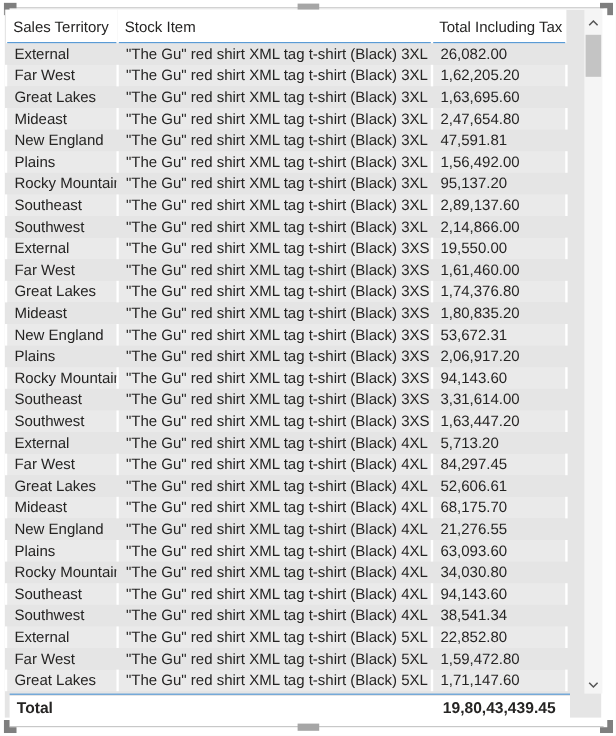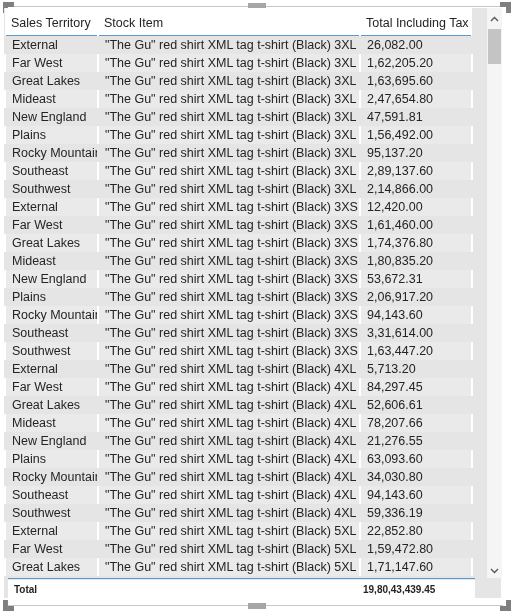--- a/index.html
+++ b/index.html
@@ -144,33 +144,33 @@
   .total-row {
     position: absolute;
     left: 8px;
     top: 580px;
     width: 467px;
     height: 19px;
     box-sizing: border-box;
     display: flex;
     align-items: center;
     font-weight: bold;
-    font-size: 10px;
+    font-size: 13px;
     color: #252423;
     background: #ffffff;
   }
   .total-label {
     width: 93px;
     padding-left: 6px;
     box-sizing: border-box;
   }
   .total-spacer { width: 262px; }
   .total-value {
     width: 112px;
-    text-align: left;
+    text-align: center;
     padding-right: 6px;
     box-sizing: border-box;
   }
 
   
   .scrollbar {
     position: absolute;
     top: 8px;
     right: 11px;
     width: 15px;
@@ -269,21 +269,21 @@
             <td class="num">2,89,137.60</td>
           </tr>
           <tr>
             <td>Southwest</td>
             <td>"The Gu" red shirt XML tag t-shirt (Black) 3XL</td>
             <td class="num">2,14,866.00</td>
           </tr>
           <tr class="alt">
             <td>External</td>
             <td>"The Gu" red shirt XML tag t-shirt (Black) 3XS</td>
-            <td class="num">12,420.00</td>
+            <td class="num">19,550.00</td>
           </tr>
           <tr>
             <td>Far West</td>
             <td>"The Gu" red shirt XML tag t-shirt (Black) 3XS</td>
             <td class="num">1,61,460.00</td>
           </tr>
           <tr class="alt">
             <td>Great Lakes</td>
             <td>"The Gu" red shirt XML tag t-shirt (Black) 3XS</td>
             <td class="num">1,74,376.80</td>
@@ -329,21 +329,21 @@
             <td class="num">84,297.45</td>
           </tr>
           <tr>
             <td>Great Lakes</td>
             <td>"The Gu" red shirt XML tag t-shirt (Black) 4XL</td>
             <td class="num">52,606.61</td>
           </tr>
           <tr class="alt">
             <td>Mideast</td>
             <td>"The Gu" red shirt XML tag t-shirt (Black) 4XL</td>
-            <td class="num">78,207.66</td>
+            <td class="num">68,175.70</td>
           </tr>
           <tr>
             <td>New England</td>
             <td>"The Gu" red shirt XML tag t-shirt (Black) 4XL</td>
             <td class="num">21,276.55</td>
           </tr>
           <tr class="alt">
             <td>Plains</td>
             <td>"The Gu" red shirt XML tag t-shirt (Black) 4XL</td>
             <td class="num">63,093.60</td>
@@ -354,21 +354,21 @@
             <td class="num">34,030.80</td>
           </tr>
           <tr class="alt">
             <td>Southeast</td>
             <td>"The Gu" red shirt XML tag t-shirt (Black) 4XL</td>
             <td class="num">94,143.60</td>
           </tr>
           <tr>
             <td>Southwest</td>
             <td>"The Gu" red shirt XML tag t-shirt (Black) 4XL</td>
-            <td class="num">59,336.19</td>
+            <td class="num">38,541.34</td>
           </tr>
           <tr class="alt">
             <td>External</td>
             <td>"The Gu" red shirt XML tag t-shirt (Black) 5XL</td>
             <td class="num">22,852.80</td>
           </tr>
           <tr>
             <td>Far West</td>
             <td>"The Gu" red shirt XML tag t-shirt (Black) 5XL</td>
             <td class="num">1,59,472.80</td>

